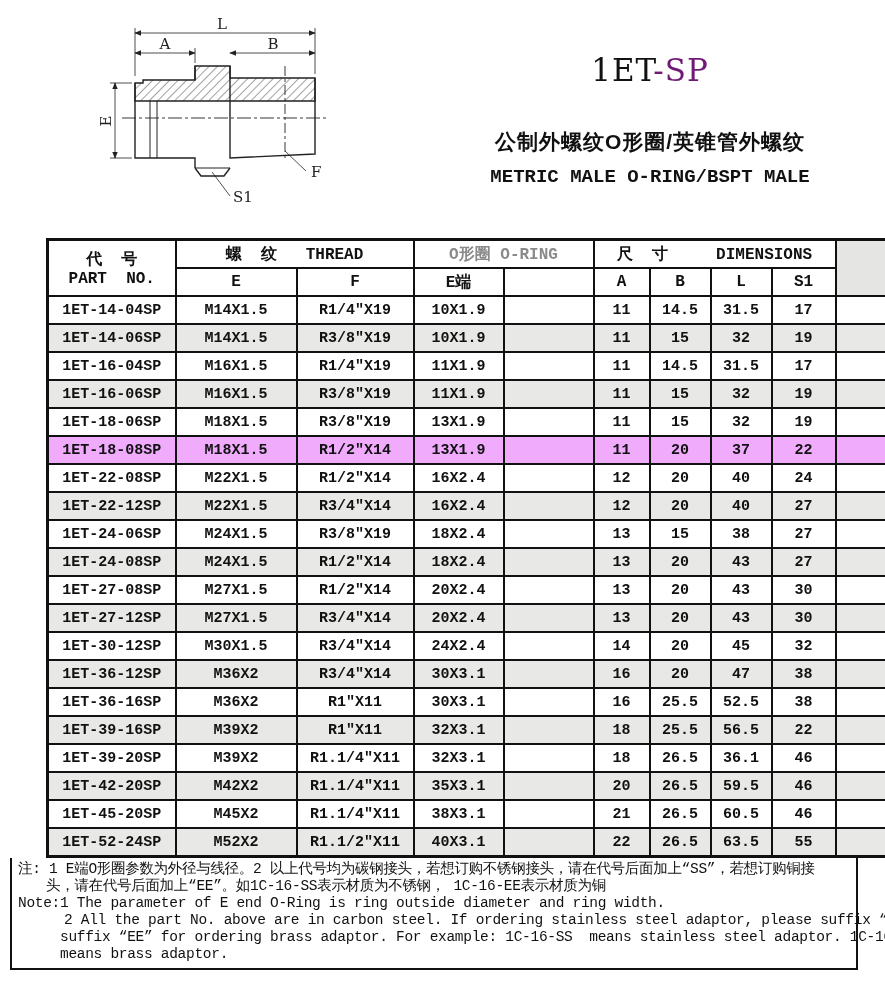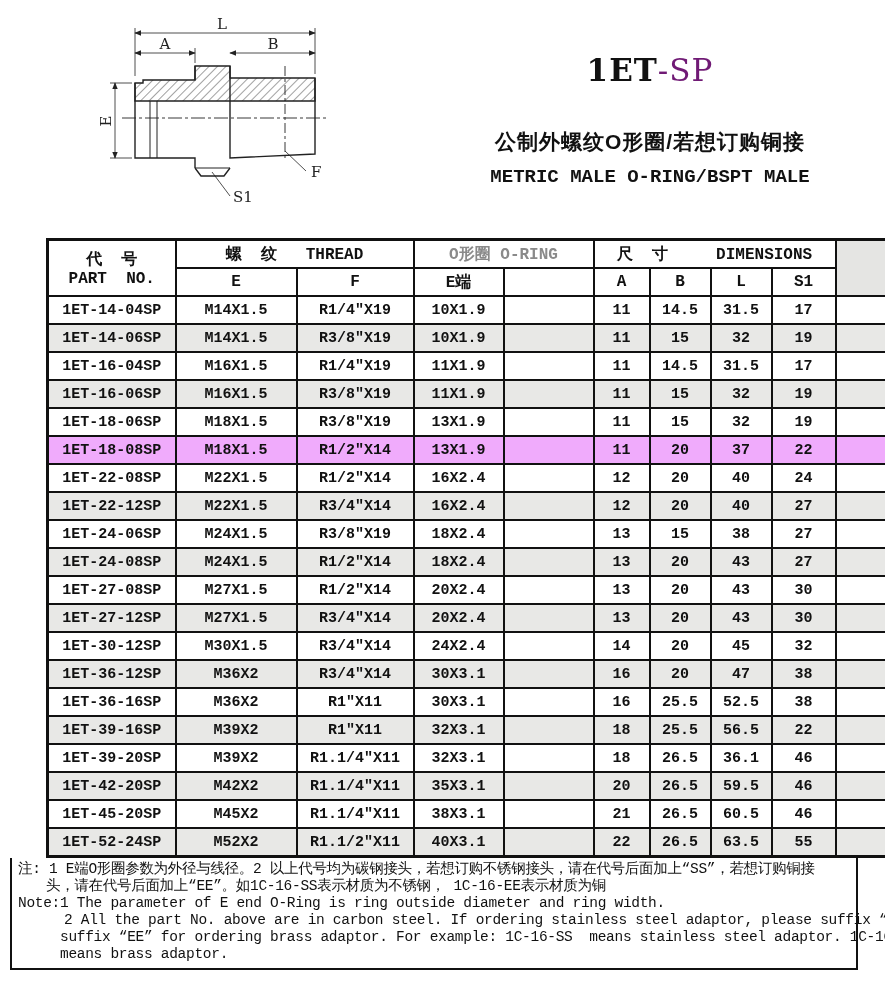--- a/index.html
+++ b/index.html
@@ -4,21 +4,21 @@
 <style>
   html,body{margin:0;padding:0;background:#ffffff;}
   #page{
     position:relative; width:885px; height:982px; background:#fff;
     font-family:"Liberation Sans", sans-serif; color:#111;
   }
 
   
   .title-block{position:absolute; left:430px; top:52px; width:440px; text-align:center;}
   .model-title{font-family:"DejaVu Serif", serif; font-size:31px; letter-spacing:1px;}
-  .model-title .b{font-weight:bold;}
+  .model-title .b{font-weight:normal;}
   .model-title .l{font-weight:400; color:#701a75;}
   .sub-cn{position:absolute; left:430px; top:128px; width:440px; text-align:center;
     font-size:21px; font-weight:bold; letter-spacing:1px;}
   .sub-en{position:absolute; left:430px; top:166px; width:440px; text-align:center;
     font-family:"Liberation Mono", monospace; font-size:19px; font-weight:bold; letter-spacing:0px;}
 
   
   .diagram{position:absolute; left:80px; top:8px;}
   .diagram svg{display:block;}
   .dimtxt{font-family:"DejaVu Serif", serif; font-size:15px; fill:#222;}
@@ -93,21 +93,21 @@
       <line x1="132" y1="164" x2="150" y2="188" stroke="#222" stroke-width="0.8"></line>
       <text class="dimtxt" x="153" y="194">S1</text>
     </svg>
   </div>
 
   <div class="title-block">
     <span class="model-title">
       <span class="b">1ET</span><span class="l">-SP</span>
     </span>
   </div>
-  <div class="sub-cn">公制外螺纹O形圈/若想订购铜接</div>
+  <div class="sub-cn">公制外螺纹O形圈/英锥管外螺纹</div>
   <div class="sub-en">METRIC MALE O-RING/BSPT MALE</div>
 
   <div class="table-wrap">
     <table>
       <colgroup>
         <col style="width:128px">
           <col style="width:121px">
           <col style="width:117px">
         <col style="width:90px">
           <col style="width:90px">

